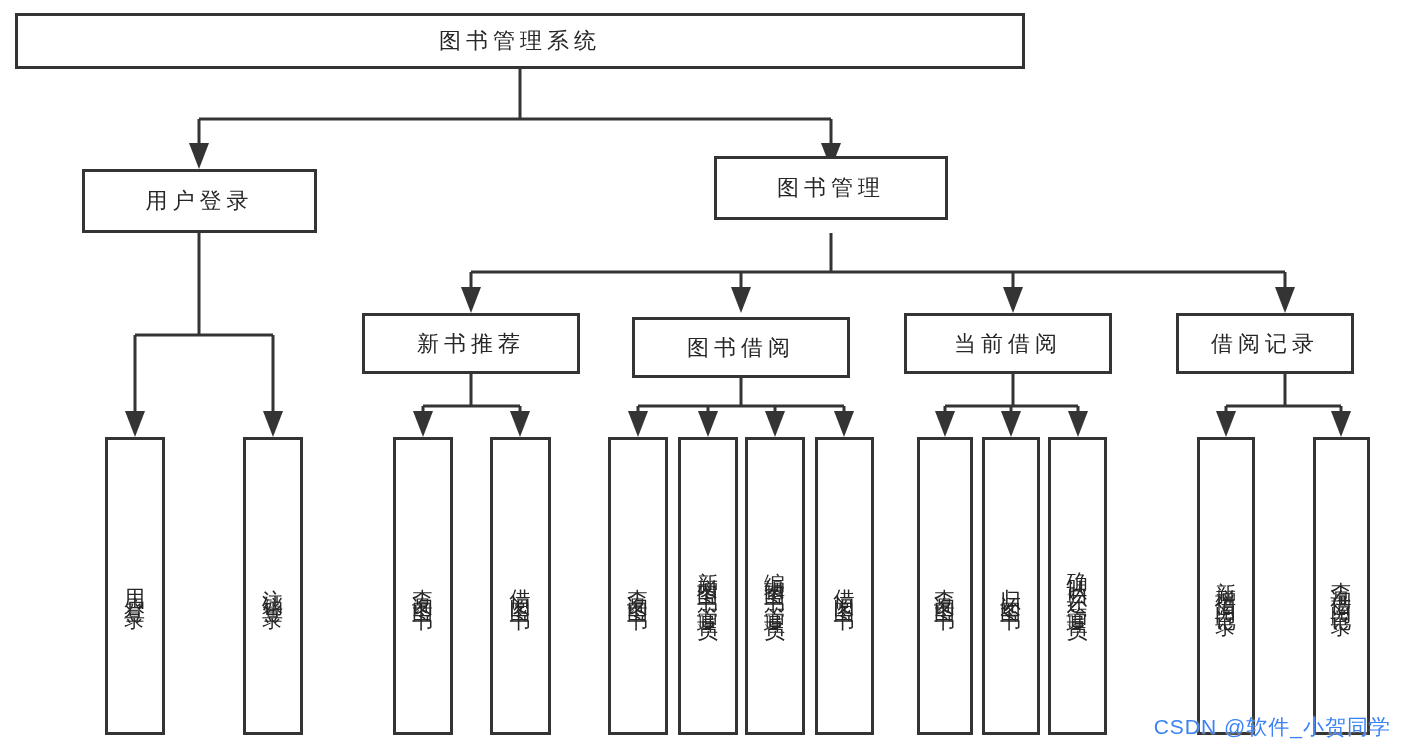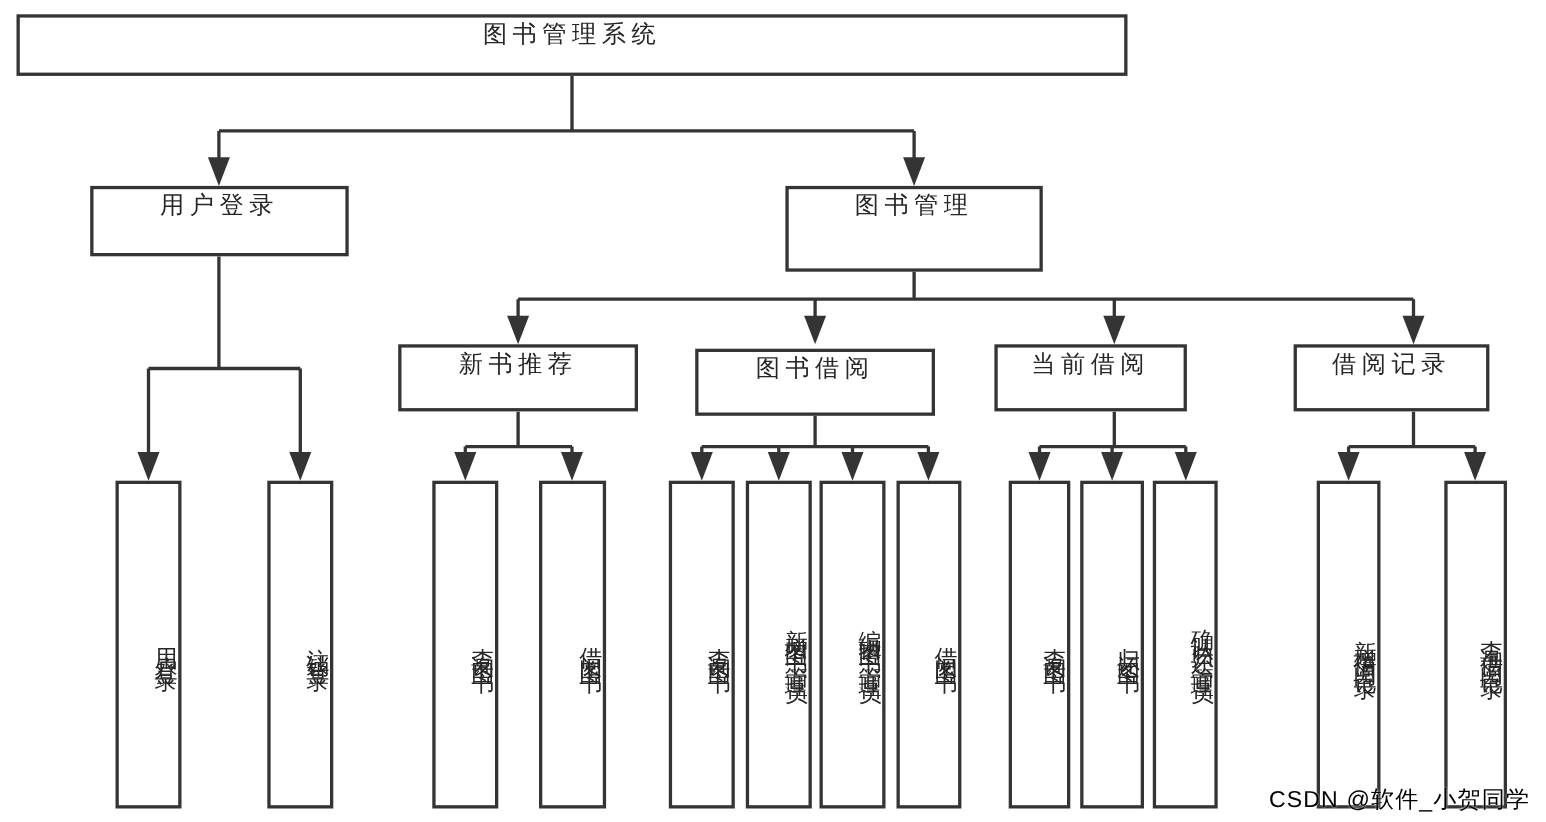--- a/index.html
+++ b/index.html
@@ -7,30 +7,30 @@
     width:1405px;height:747px;
     background:#ffffff;
     font-family:"Liberation Sans", sans-serif;
     position:relative;overflow:hidden;
   }
   .canvas{position:absolute;left:0;top:0;width:1405px;height:747px;}
   .wires{position:absolute;left:0;top:0;}
   .box{
     position:absolute;box-sizing:border-box;
     border:3px solid #343434;background:#ffffff;
-    display:flex;align-items:flex-start;justify-content:center;
+    display:flex;align-items:center;justify-content:center;
     color:#262626;font-size:22px;letter-spacing:5px;white-space:nowrap;
   }
   .vbox{
     writing-mode:vertical-rl;text-orientation:mixed;
     font-size:21px;letter-spacing:7px;line-height:1.1;
   }
   .watermark{
     position:absolute;right:14px;bottom:6px;
-    font-size:21px;color:#000000;letter-spacing:1px;
+    font-size:21px;color:#3b82f6;letter-spacing:1px;
     text-shadow:0 0 2px #ffffff;
   }
 </style>
 </head>
 <body>
 
 <div class="canvas">
 
   <svg class="wires" width="1405" height="747" viewBox="0 0 1405 747">
     <path fill="none" stroke="#343434" stroke-width="3" d="
@@ -90,31 +90,31 @@
     </g>
   </svg>
 
   <div class="box" style="left:15px;top:13px;width:1010px;height:56px;">
     <span>图书管理系统</span>
   </div>
 
   <div class="box" style="left:82px;top:169px;width:235px;height:64px;">
     <span>用户登录</span>
   </div>
-  <div class="box" style="left:714px;top:169px;width:234px;height:78px;">
+  <div class="box" style="left:714px;top:156px;width:234px;height:64px;">
     <span>图书管理</span>
   </div>
 
   <div class="box" style="left:362px;top:313px;width:218px;height:61px;">
     <span>新书推荐</span>
   </div>
   <div class="box" style="left:632px;top:317px;width:218px;height:61px;">
     <span>图书借阅</span>
   </div>
-  <div class="box" style="left:904px;top:313px;width:175px;height:61px;">
+  <div class="box" style="left:904px;top:313px;width:208px;height:61px;">
     <span>当前借阅</span>
   </div>
   <div class="box" style="left:1176px;top:313px;width:178px;height:61px;">
     <span>借阅记录</span>
   </div>
 
   <div class="box vbox" style="left:105px;top:437px;width:60px;height:298px;">
     <span>用户登录</span>
   </div>
   <div class="box vbox" style="left:243px;top:437px;width:60px;height:298px;">

